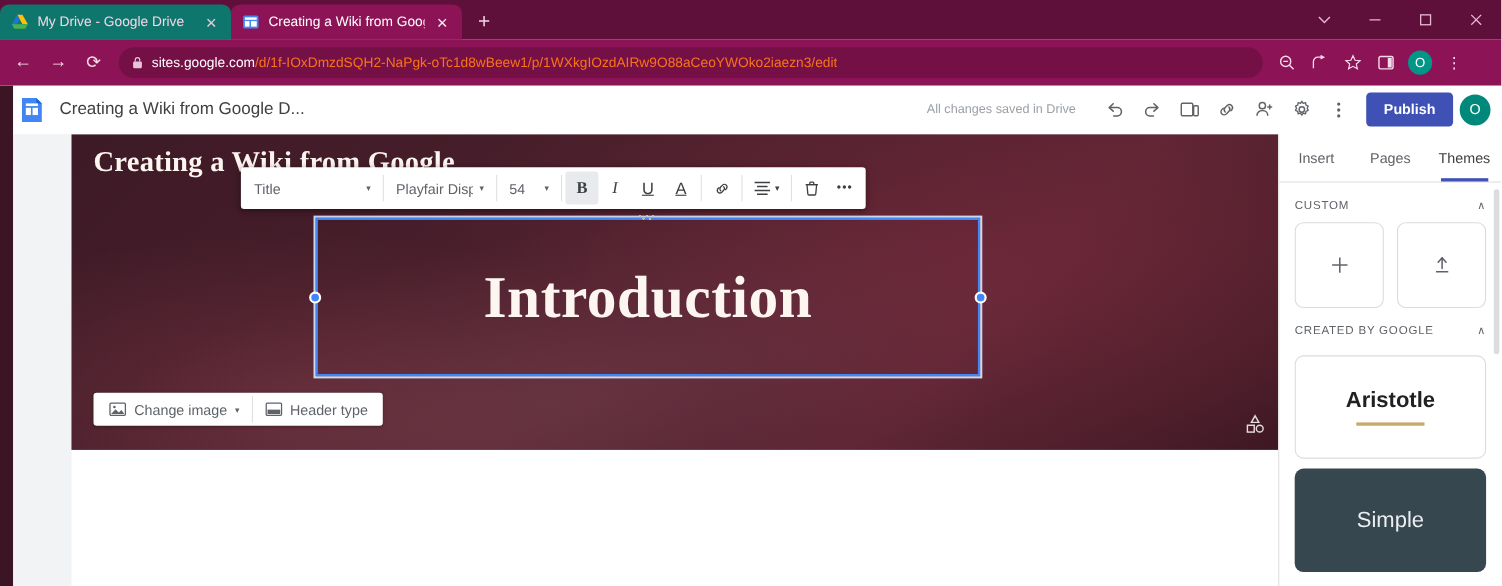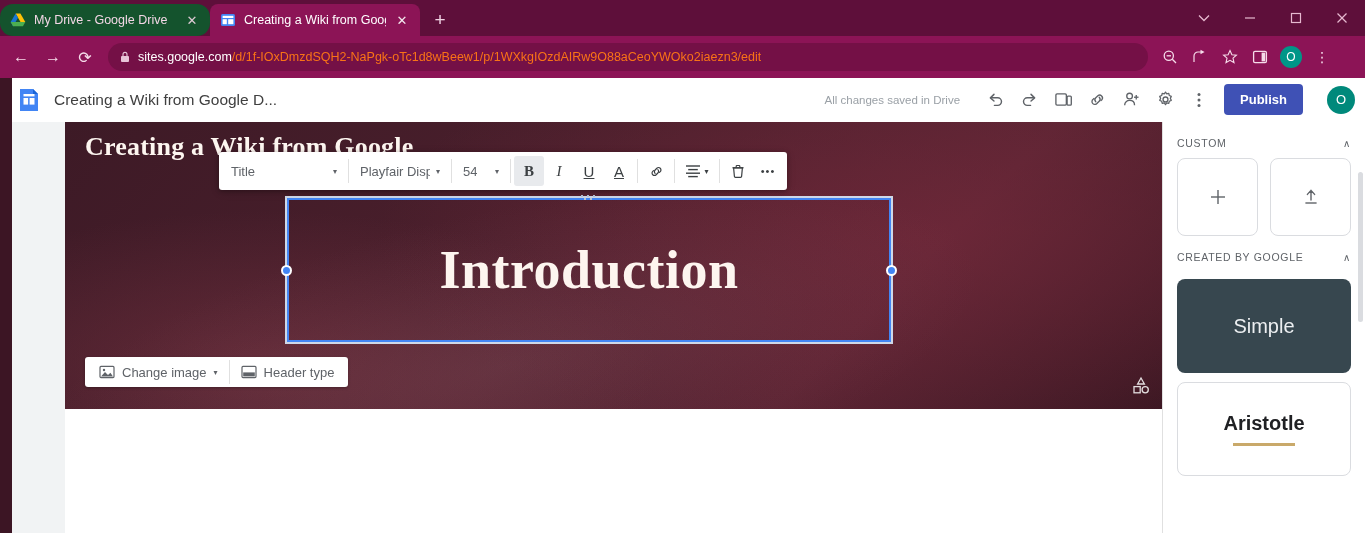--- a/index.html
+++ b/index.html
@@ -15,21 +15,21 @@
 
   .tabstrip {
     height: 36px; background: #5e0f3a;
     display: flex; align-items: flex-end; position: relative;
   }
   .tab {
     height: 32px; width: 210px; display: flex; align-items: center;
     gap: 8px; padding: 0 10px; border-radius: 8px 8px 0 0;
     font-size: 12px; color: #f3d7e6; position: relative;
   }
-  .tab.inactive { background: #14532d; border-radius: 13px; }
+  .tab.inactive { background: #0f766e; }
   .tab.active { background: #8c1456; color: #ffffff; }
   .tab-favicon { width: 16px; height: 16px; flex: 0 0 16px; position: relative; }
   .tab-title {
     flex: 1 1 auto; white-space: nowrap; overflow: hidden;
     text-overflow: clip; font-size: 12.5px;
   }
   .tab-close { width: 16px; flex: 0 0 16px; text-align: center; font-size: 13px; opacity: .9; }
   .newtab {
     width: 28px; height: 28px; margin-left: 6px; margin-bottom: 2px;
     display: flex; align-items: center; justify-content: center;
@@ -92,21 +92,21 @@
     margin-left: auto; font-size: 11.5px; color: #9aa0a6;
     padding-right: 18px; white-space: nowrap;
   }
   .tb-icon {
     width: 34px; height: 34px; border-radius: 50%;
     display: flex; align-items: center; justify-content: center;
     color: #5f6368; flex: 0 0 34px;
   }
   .publish-btn {
     background: #3f51b5; color: #fff; font-size: 13px; font-weight: bold;
-    border-radius: 4px; padding: 8px 16px; margin: 0 24px 0 8px;
+    border-radius: 4px; padding: 8px 16px; margin: 0 6px 0 8px;
     white-space: nowrap;
   }
   .app-avatar {
     width: 28px; height: 28px; border-radius: 50%; background: #00897b;
     color: #fff; font-size: 13px; display: flex; align-items: center;
     justify-content: center; flex: 0 0 28px;
   }
 
   .workspace { flex: 1 1 auto; display: flex; min-height: 0; }
 
@@ -509,20 +509,25 @@
                   <path d="M3.6 4.8 h8.8 l-.8 8.6 a1 1 0 0 1-1 .9 h-5.2 a1 1 0 0 1-1-.9 Z" stroke="#3c4043" stroke-width="1.2" fill="none"></path>
                   <line x1="2.4" y1="4.8" x2="13.6" y2="4.8" stroke="#3c4043" stroke-width="1.2"></line>
                   <path d="M6.2 4.8 V3.3 a.8 .8 0 0 1 .8-.8 h2 a.8 .8 0 0 1 .8 .8 v1.5" stroke="#3c4043" stroke-width="1.2" fill="none"></path>
                 </svg>
             </div>
             <div class="fmt-btn" style="font-size:11px;letter-spacing:1px;">•••</div>
           </div>
         </div>
 
         <div class="rightpanel">
+          <div class="panel-tabs">
+            <div class="ptab">Insert</div>
+            <div class="ptab">Pages</div>
+            <div class="ptab active">Themes</div>
+          </div>
 
           <div class="panel-body">
             <div class="section-head">
               <span>CUSTOM</span>
               <span class="chev">∧</span>
             </div>
             <div class="custom-row">
               <div class="custom-card">
                 <svg width="20" height="20" viewBox="0 0 20 20">
                     <line x1="10" y1="3" x2="10" y2="17" stroke="#5f6368" stroke-width="1.4"></line>
@@ -534,27 +539,27 @@
                     <path d="M10 3.4 L6.4 7.4 M10 3.4 L13.6 7.4 M10 3.4 V13" stroke="#5f6368" stroke-width="1.4" fill="none" stroke-linecap="round"></path>
                     <line x1="4.4" y1="16" x2="15.6" y2="16" stroke="#5f6368" stroke-width="1.4"></line>
                   </svg>
               </div>
             </div>
 
             <div class="section-head">
               <span>CREATED BY GOOGLE</span>
               <span class="chev">∧</span>
             </div>
-            <div class="theme-card theme-simple">
-              <span>Simple</span>
-            </div>
             <div class="theme-card theme-aristotle">
               <span style="font-weight:bold;">Aristotle</span>
               <span class="arist-rule"></span>
             </div>
+            <div class="theme-card theme-simple">
+              <span>Simple</span>
+            </div>
           </div>
           <div class="panel-scrollbar"></div>
         </div>
 
       </div>
     </div>
   </div>
 </div>
 
 </body></html>

